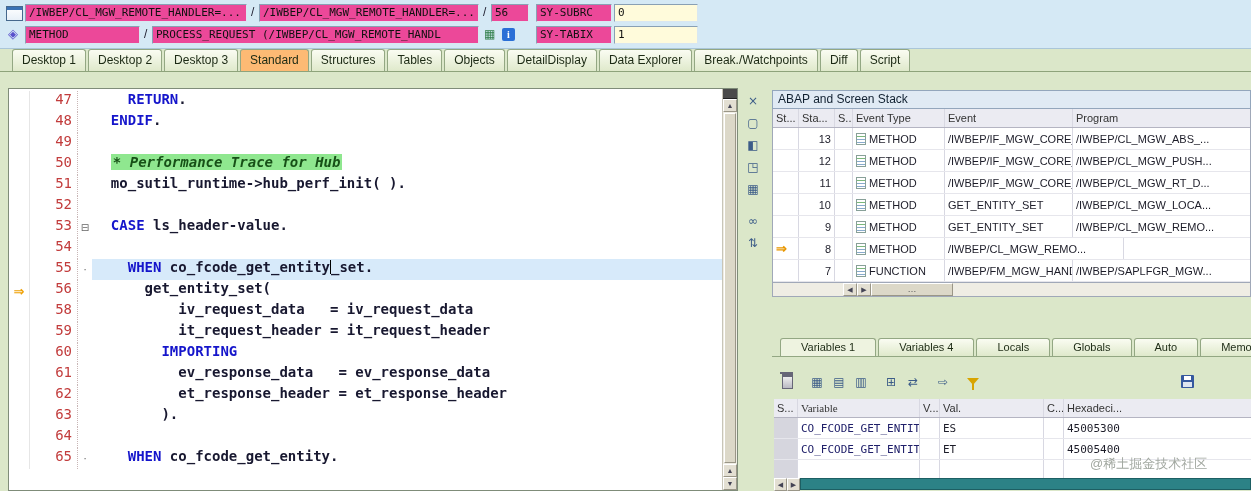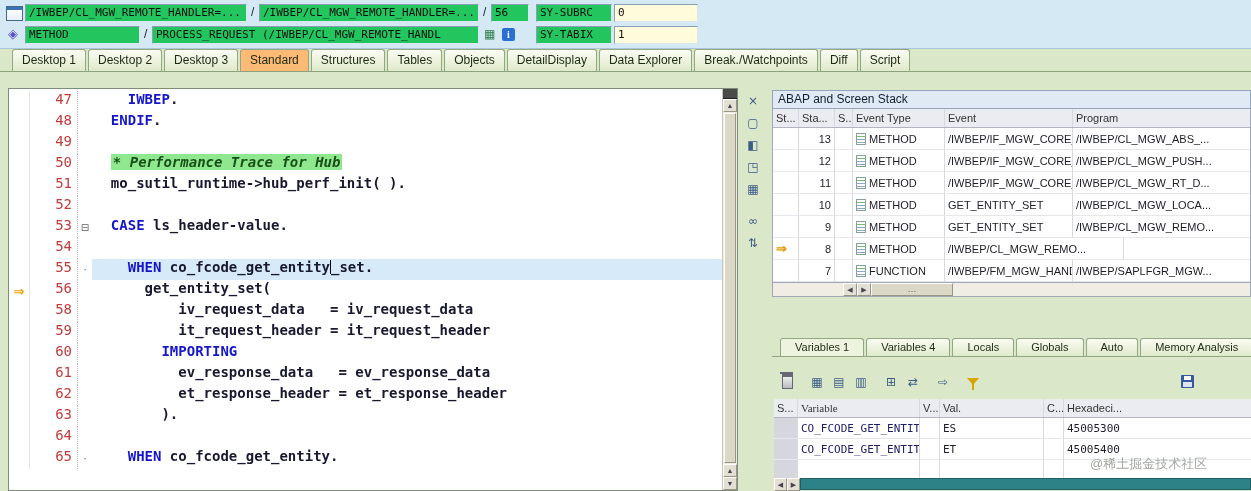--- a/index.html
+++ b/index.html
@@ -2,21 +2,21 @@
 <html><head>
 <meta charset="utf-8">
 <style>
   html,body{margin:0;padding:0;}
   .screen{position:relative;width:1251px;height:491px;background:#dbe7c9;overflow:hidden;
           font-family:"Liberation Sans",sans-serif;}
 
   
   .topbar{position:absolute;left:0;top:0;width:100%;height:48px;background:#d5e9f5;
           border-bottom:1px solid #aac6d8;}
-  .fld{position:absolute;height:18px;box-sizing:border-box;background:#22c55e;
+  .fld{position:absolute;height:18px;box-sizing:border-box;background:#ec4899;
        border:1px solid;border-color:#89a0b4 #d9e7f1 #d9e7f1 #89a0b4;
        font:11px "DejaVu Sans Mono",monospace;line-height:16px;padding:0 3px;
        white-space:nowrap;overflow:hidden;color:#111;}
   .cream{background:#fffbdb;}
   .sep{position:absolute;font:12px "Liberation Sans",sans-serif;color:#223;}
   .i-appwin{position:absolute;width:15px;height:13px;border:1px solid #46688c;
        background:linear-gradient(#fff,#e8f0f8);}
   .i-appwin::before{content:"";display:block;height:3px;background:#3a72b4;margin-bottom:1px;}
   .i-method{position:absolute;font-size:13px;color:#5a50cc;line-height:14px;}
   .i-method::before{content:"◈";}
@@ -84,21 +84,21 @@
       background:linear-gradient(to bottom,#fff 0 2px,#7ab87a 2px 3px,#fff 3px 5px,
                   #88aacc 5px 6px,#fff 6px 8px,#88aacc 8px 9px,#fff 9px);}
   .hscroll{display:flex;height:14px;background:#efede4;border:1px solid #a0a8b8;border-top:none;box-sizing:border-box;}
   .hsp{width:70px;flex:none;background:#efede4;}
   .hthumb{width:82px;flex:none;background:#dcd8c8;border:1px solid;border-color:#fff #9a9687 #9a9687 #fff;box-sizing:border-box;}
   .htrack{flex:1;}
 
   
   .vars{position:absolute;left:772px;top:337px;width:479px;height:154px;}
   .vtabs{display:flex;padding-left:8px;height:19px;align-items:flex-end;}
-  .vtab{margin-right:2px;padding:2px 14px;font-size:11px;color:#1c2a14;
+  .vtab{margin-right:2px;padding:2px 20px;font-size:11px;color:#1c2a14;
       background:linear-gradient(#fafcf2,#dfe9cb);border:1px solid #93a783;border-bottom:none;
       border-radius:3px 3px 0 0;height:13px;line-height:13px;white-space:nowrap;}
   .vtab.active{background:#eef3e0;}
   .vars-body{position:absolute;left:0;top:19px;right:0;bottom:0;border-top:1px solid #93a783;}
   .vtoolbar{position:absolute;left:6px;top:16px;display:flex;align-items:center;}
   .vtoolbar .icon-btn{margin-right:4px;}
   .vsave{position:absolute;left:406px;top:16px;}
   .vgrid{position:absolute;left:2px;top:42px;right:0;}
   .selcell{background:#d6d6de;}
   .mono{font-family:"DejaVu Sans Mono",monospace;}
@@ -158,21 +158,21 @@
       <span class="dtab">Diff</span>
       <span class="dtab">Script</span>
     </div>
 
   <div class="ed">
     <div class="ed-body">
         <div class="cl">
           <span class="m"></span>
           <span class="n">47</span>
           <span class="f"></span>
-          <span class="c">    <span class="kw">IWBEP</span><span class="pl">.</span></span>
+          <span class="c">    <span class="kw">RETURN</span><span class="pl">.</span></span>
         </div>
         <div class="cl">
           <span class="m"></span>
           <span class="n">48</span>
           <span class="f"></span>
           <span class="c">  <span class="kw">ENDIF</span><span class="pl">.</span></span>
         </div>
         <div class="cl">
           <span class="m"></span>
           <span class="n">49</span>

